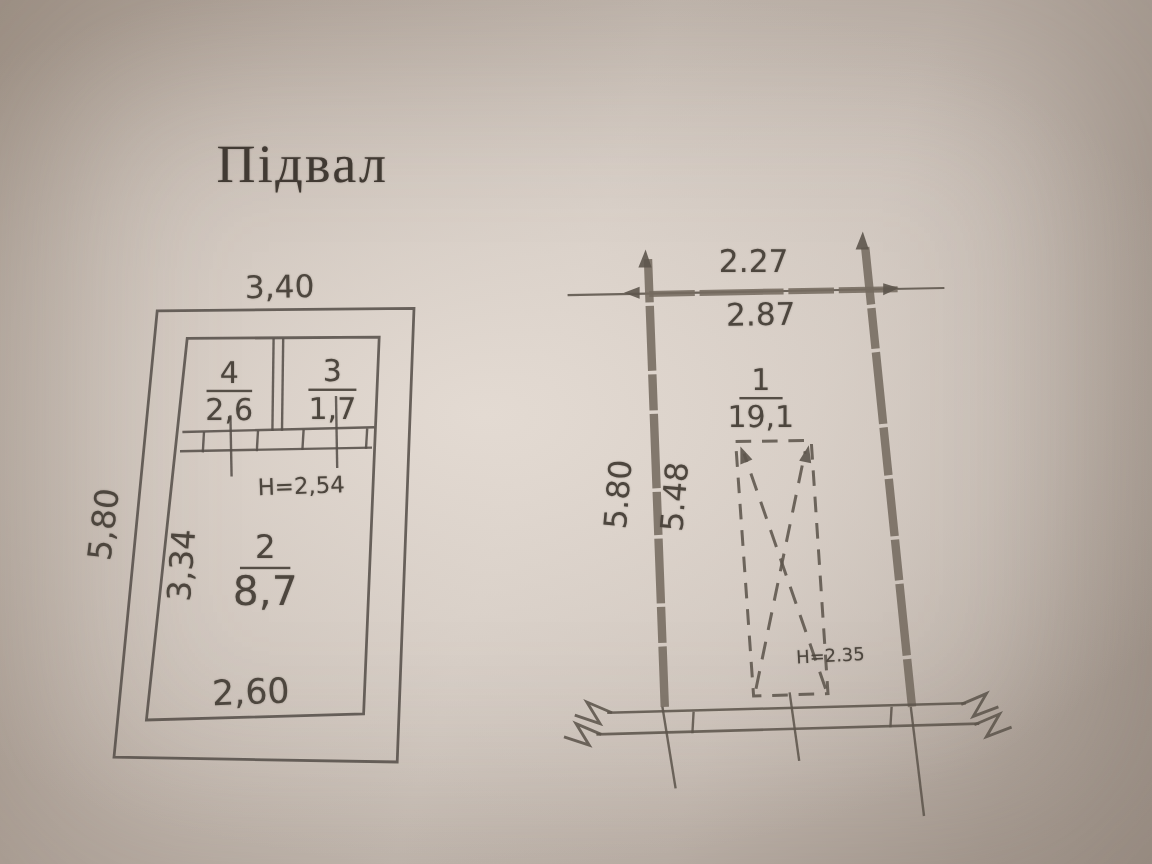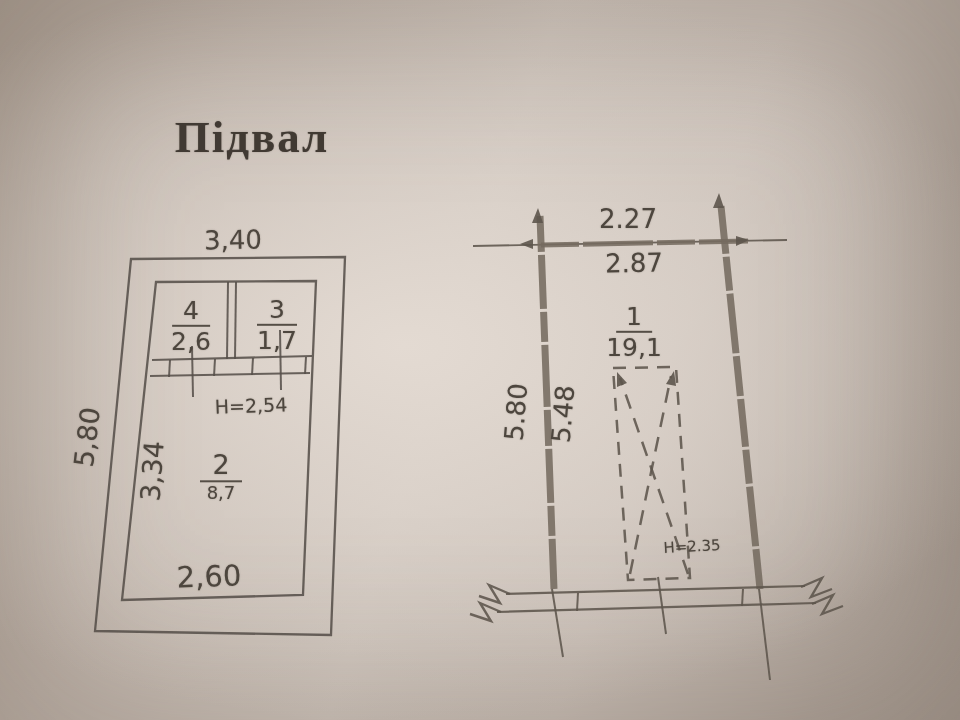--- a/index.html
+++ b/index.html
@@ -21,21 +21,20 @@
     white-space:pre;
     text-shadow:0 0 1.5px rgba(80,71,61,.45);
     transform:translate(-50%,-50%);
     line-height:1;
   }
   .title{
     font-family:"Liberation Serif", serif;
     font-size:45px;
     letter-spacing:2px;
     color:#413a33;
-    font-weight:bold;
   }
   .dim{font-size:26px;}
   .dim-sm{font-size:18px;}
   .stack{
     position:absolute;
     display:flex;flex-direction:column;align-items:center;gap:2px;
     transform:translate(-50%,-50%);
     color:#4d463e;
     text-shadow:0 0 1.5px rgba(80,71,61,.45);
     line-height:1;
@@ -120,21 +119,21 @@
     <span class="area">2,6</span>
   </div>
   <div class="stack" style="left:277px;top:325px;">
     <span class="num">3</span>
     <span class="bar" style="width:40px;"></span>
     <span class="area">1,7</span>
   </div>
   <div class="stack" style="left:221px;top:477px;">
     <span class="num" style="font-size:27px;">2</span>
     <span class="bar" style="width:42px;"></span>
-    <span class="area" style="font-size:18px;">8,7</span>
+    <span class="area" style="font-size:34px;">8,7</span>
   </div>
 
   <div class="lbl dim" style="left:628px;top:219px;">2.27</div>
   <div class="lbl dim" style="left:634px;top:263px;transform:translate(-50%,-50%) rotate(-1deg);">2.87</div>
   <div class="lbl dim" style="left:516px;top:412px;transform:translate(-50%,-50%) rotate(-85deg);">5.80</div>
   <div class="lbl dim" style="left:563px;top:414px;transform:translate(-50%,-50%) rotate(-85deg);">5.48</div>
   <div class="lbl dim-sm" style="left:692px;top:547px;transform:translate(-50%,-50%) rotate(-3deg);font-size:15px;">H=2.35</div>
 
   <div class="stack" style="left:634px;top:332px;">
     <span class="num">1</span>

